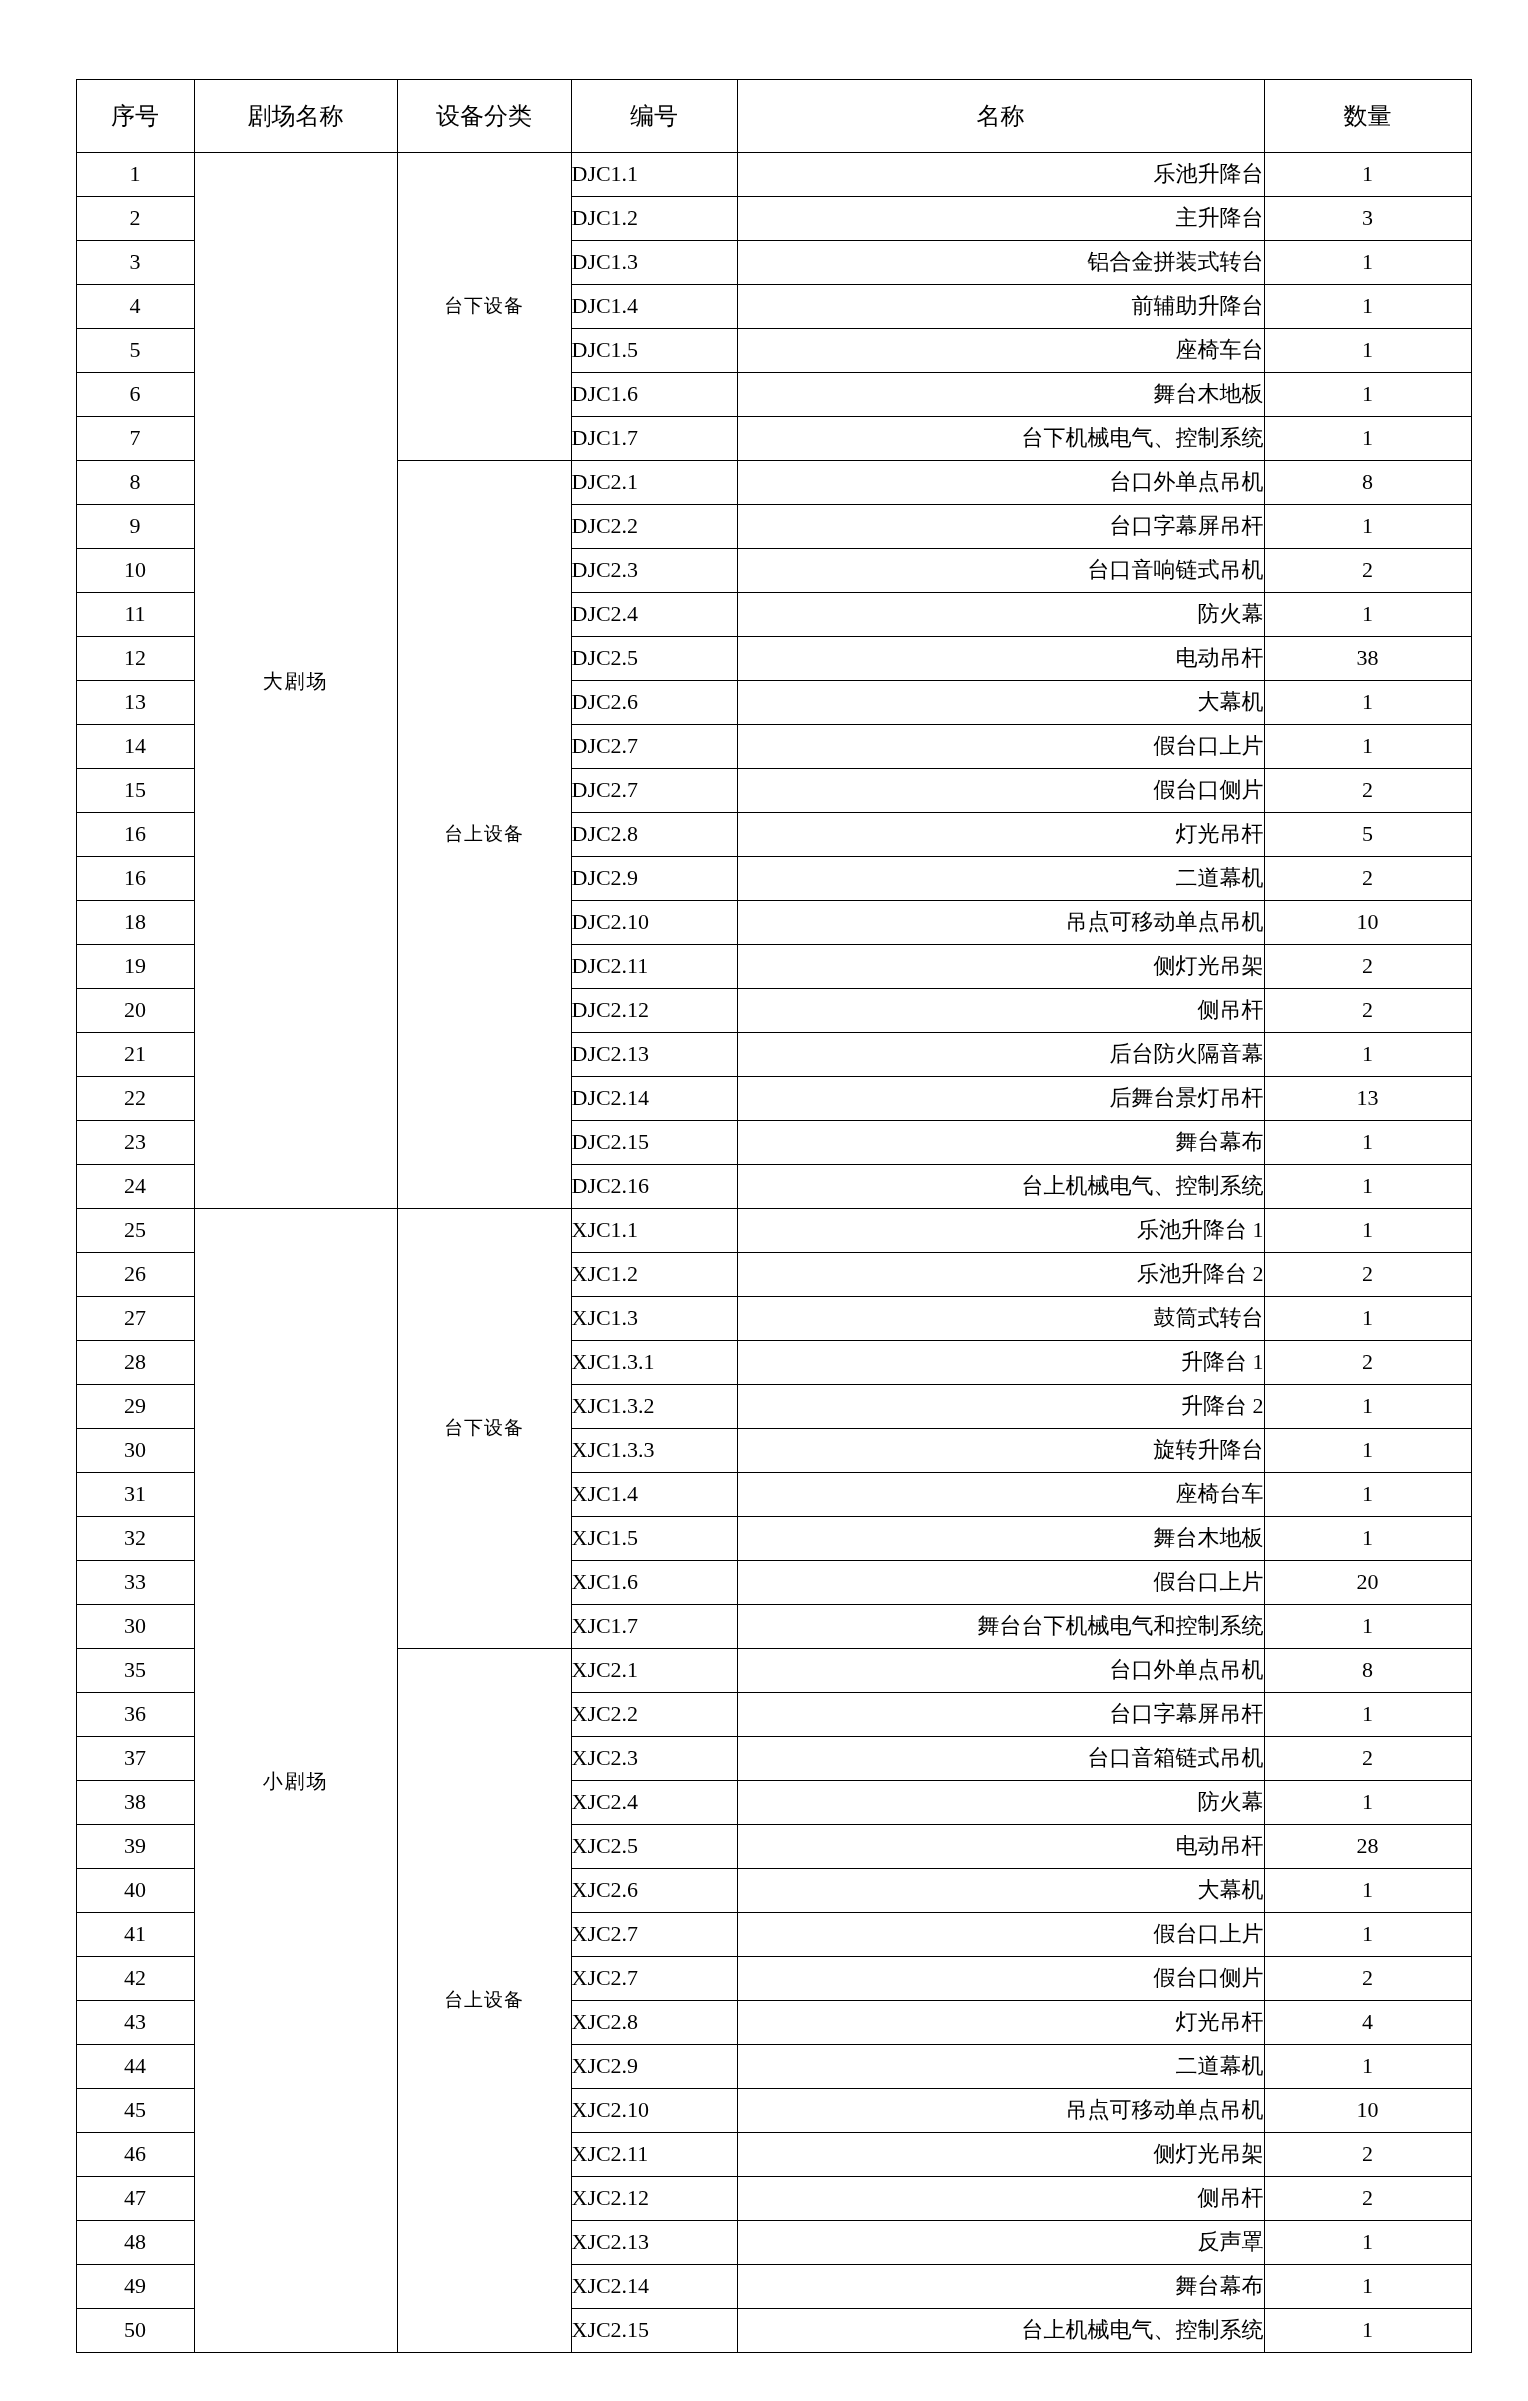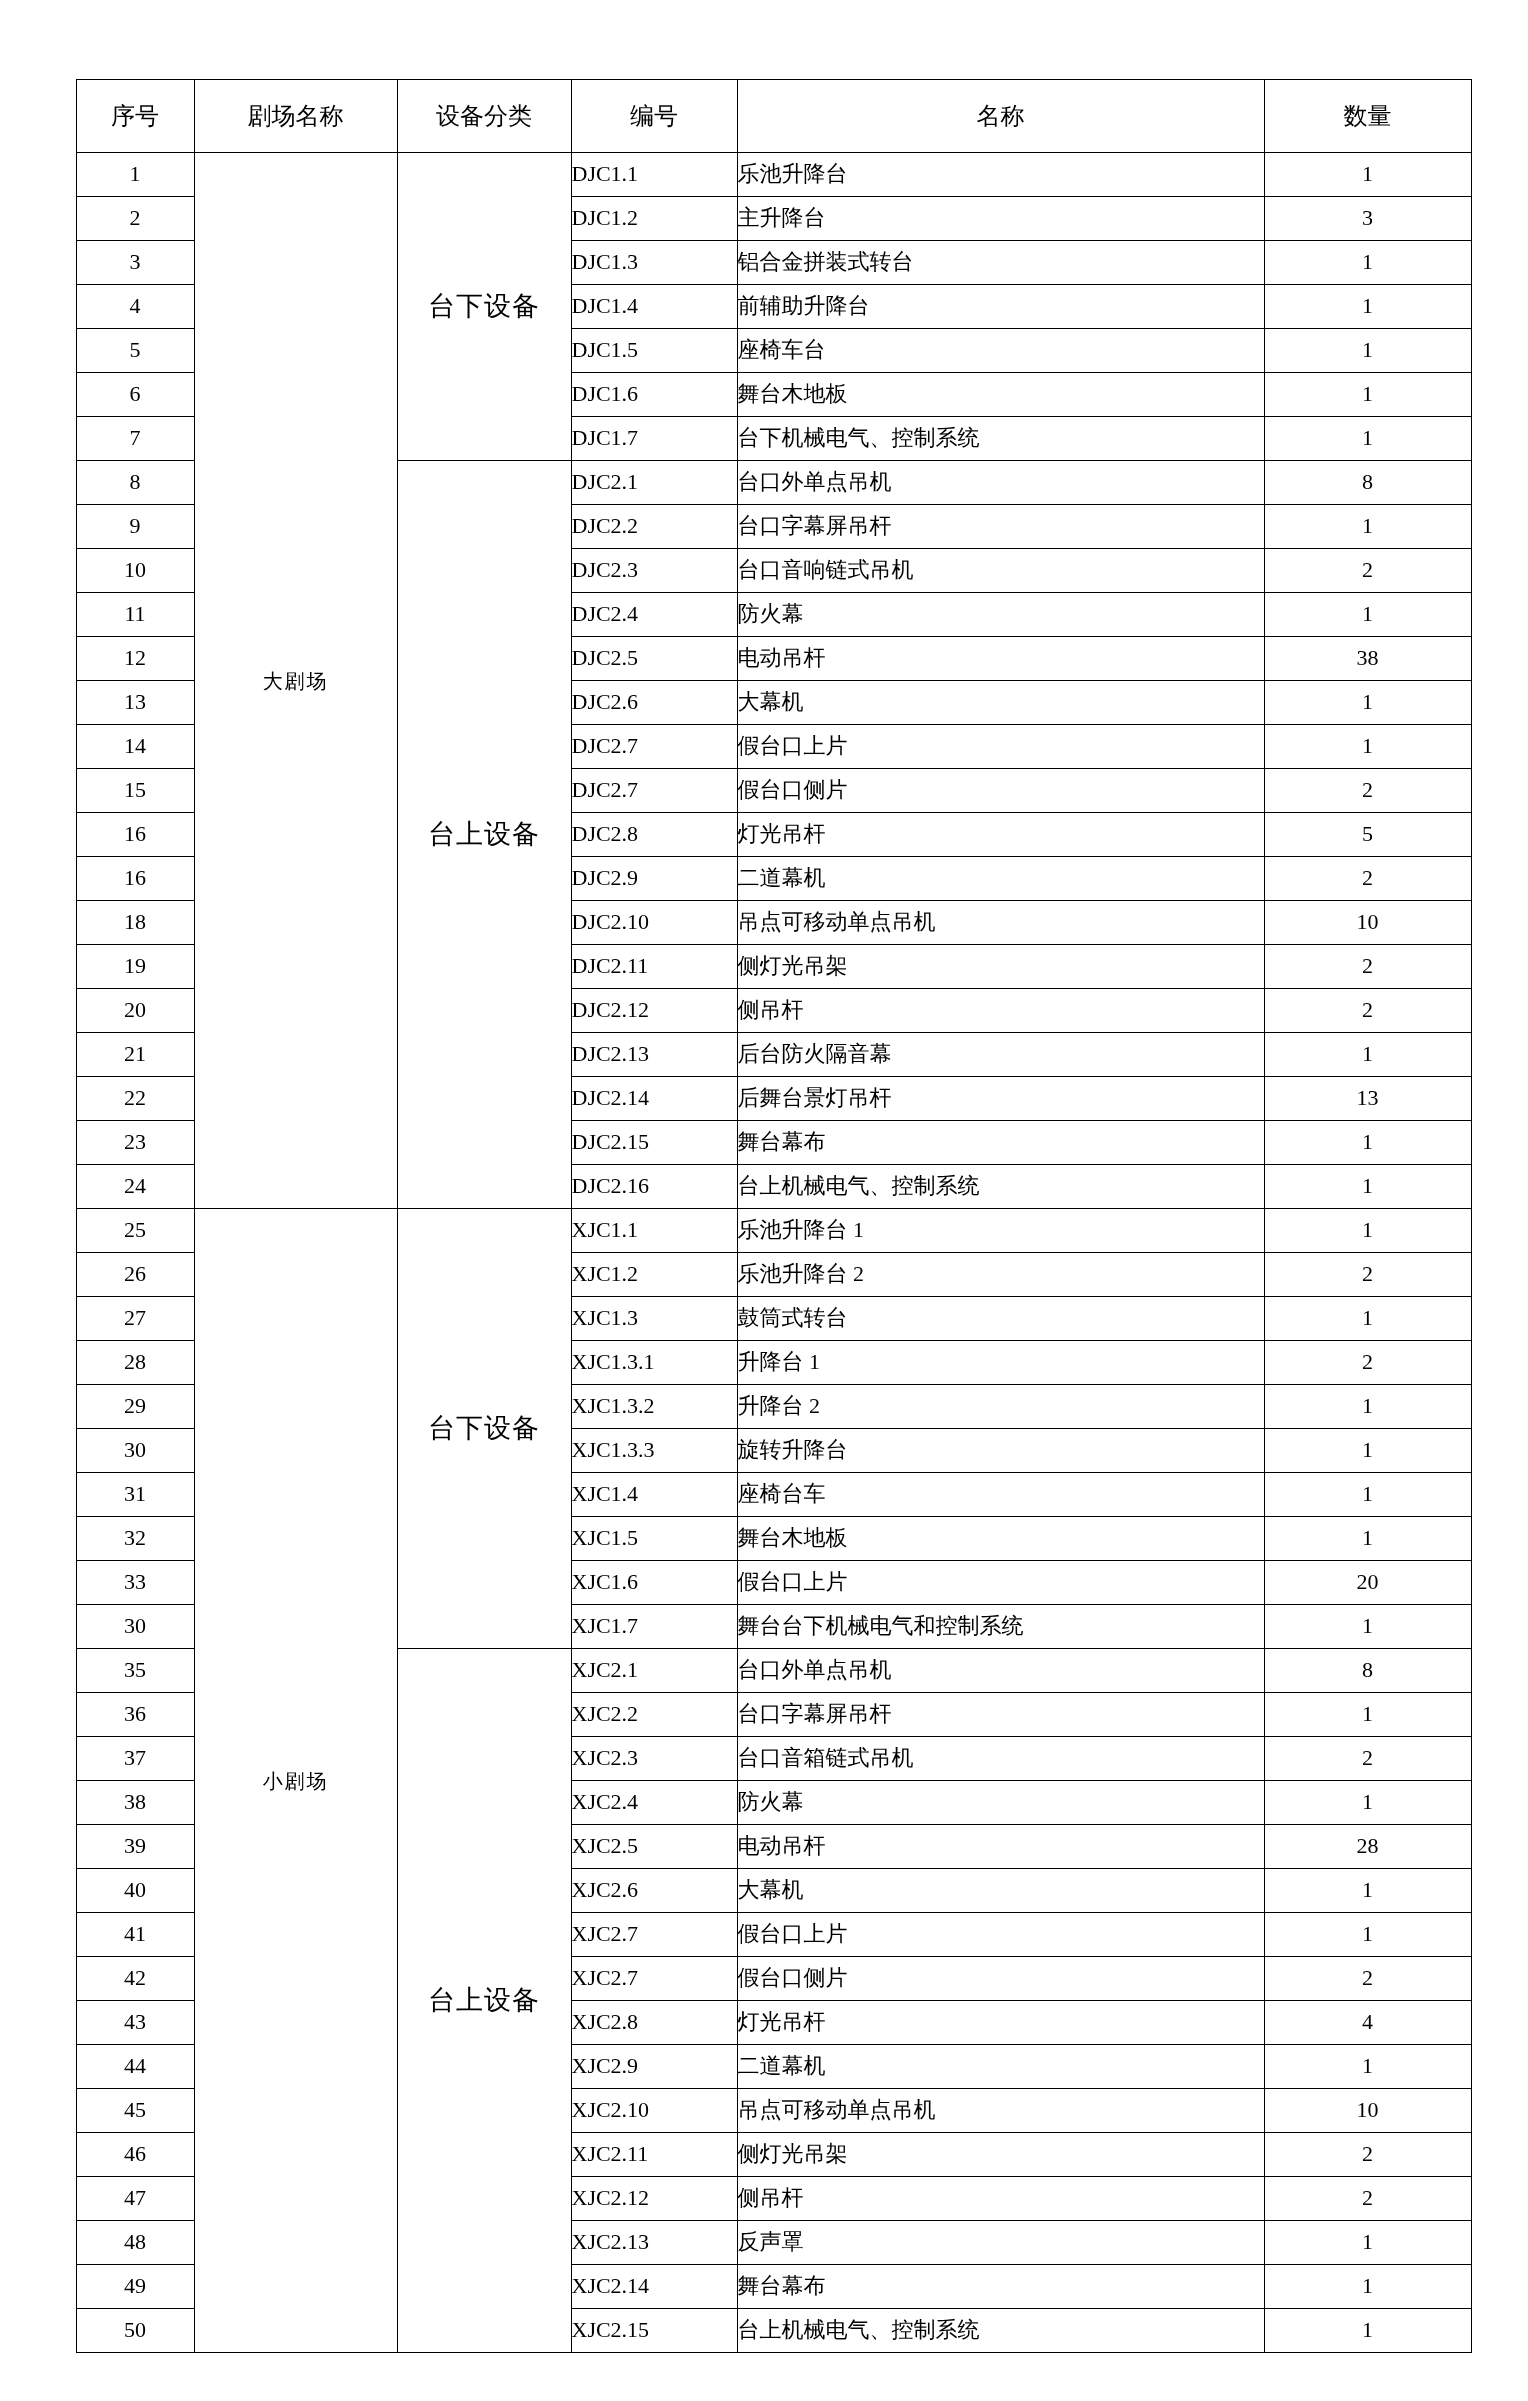--- a/index.html
+++ b/index.html
@@ -53,23 +53,23 @@
   }
   .hdr-seq, .hdr-venue, .hdr-cat, .hdr-qty {
     text-align: center;
   }
   .hdr-code, .hdr-name {
     text-align: center;
     padding-left: 13px;
   }
   .cell-seq   { text-align: center; font-family: "Liberation Serif", serif; }
   .cell-venue { text-align: center; font-size: 20px; letter-spacing: 1.8px;}
-  .cell-cat   { text-align: center; font-size: 27px; letter-spacing: 0.9px;}
+  .cell-cat   { text-align: center; font-size: 19px; letter-spacing: 0.9px;}
   .cell-code  { text-align: left; padding-left: 13px; font-family: "Liberation Serif", serif; }
-  .cell-name  { text-align: left; padding-left: 13px; margin-top: 38px; }
+  .cell-name  { text-align: right; padding-left: 13px; margin-top: 38px; }
   .cell-qty   { text-align: center; font-family: "Liberation Serif", serif; }
 </style>
 </head>
 <body>
 
 <div class="page">
   <table class="equipment-table">
     <colgroup>
       <col class="c-seq">
         <col class="c-venue">

